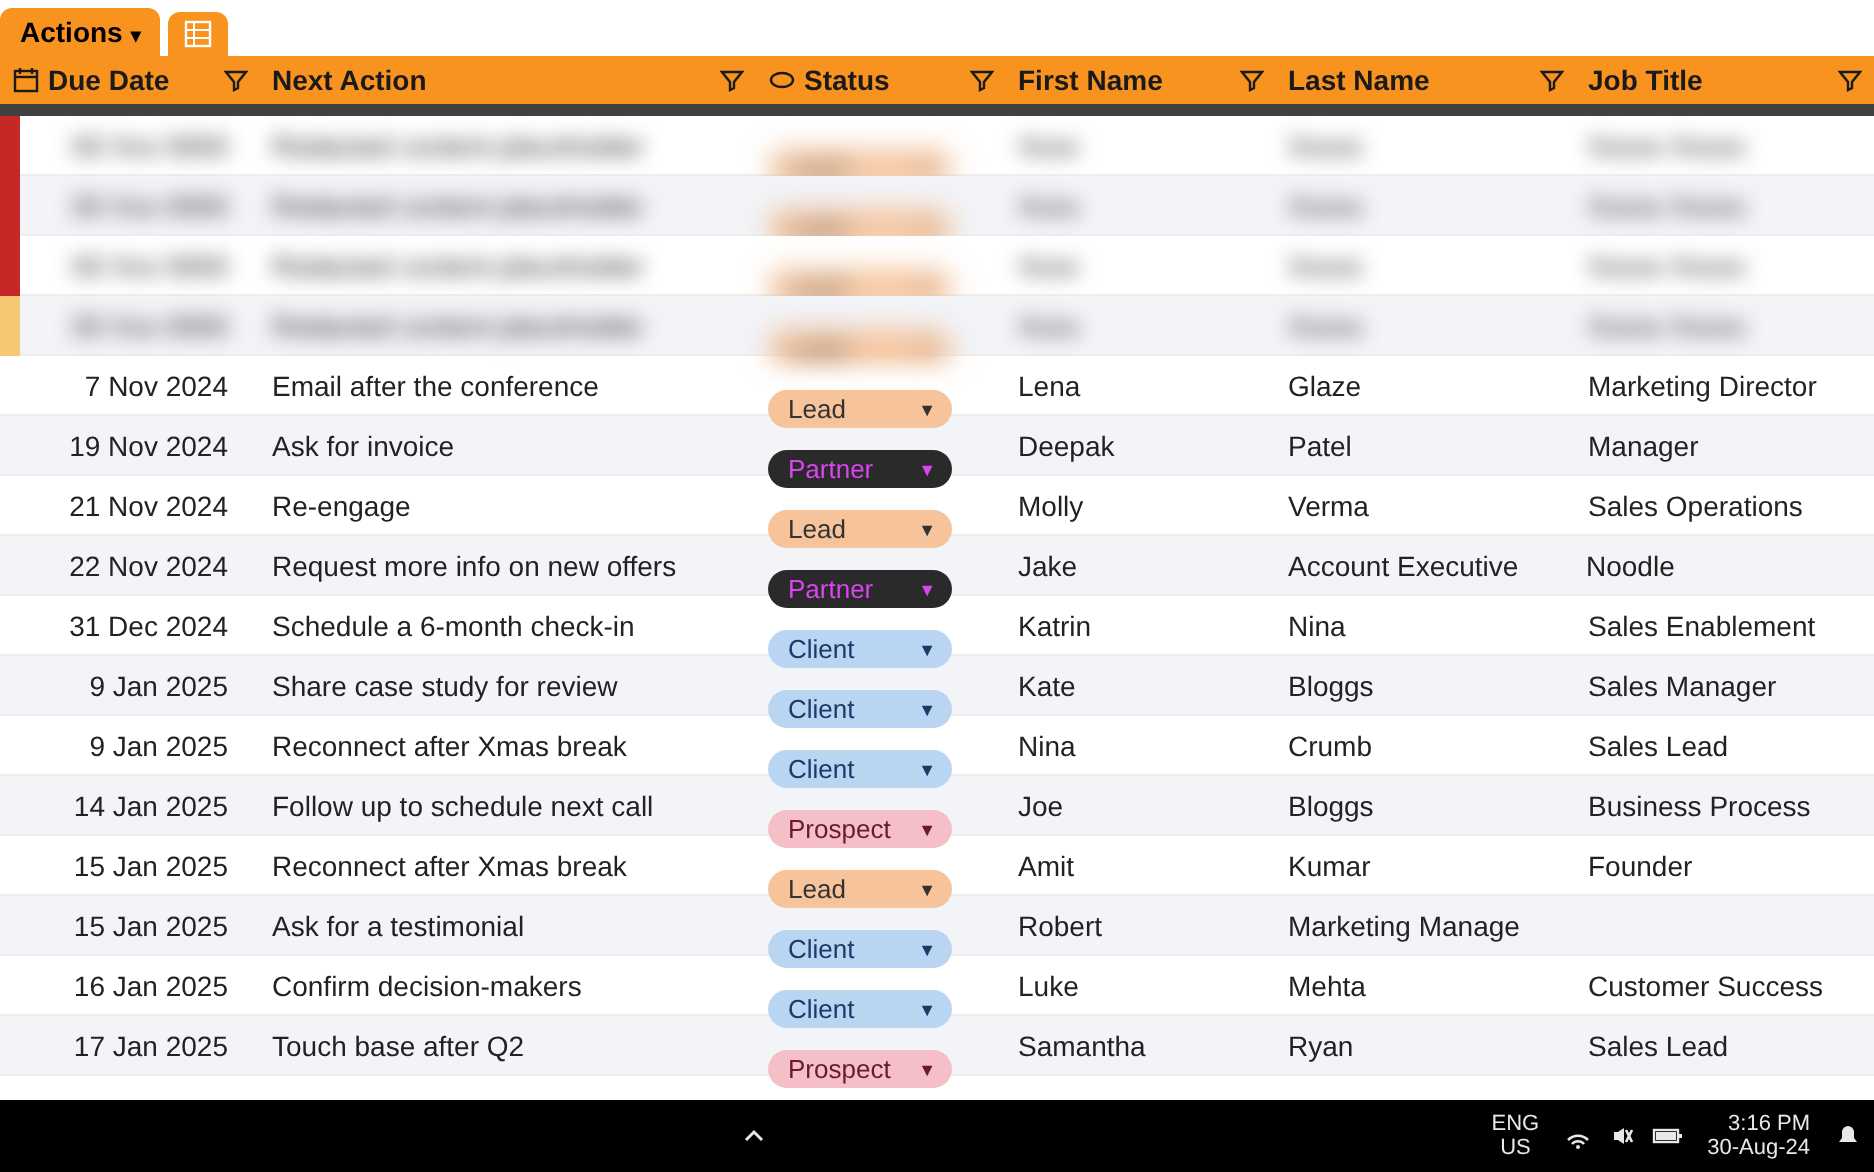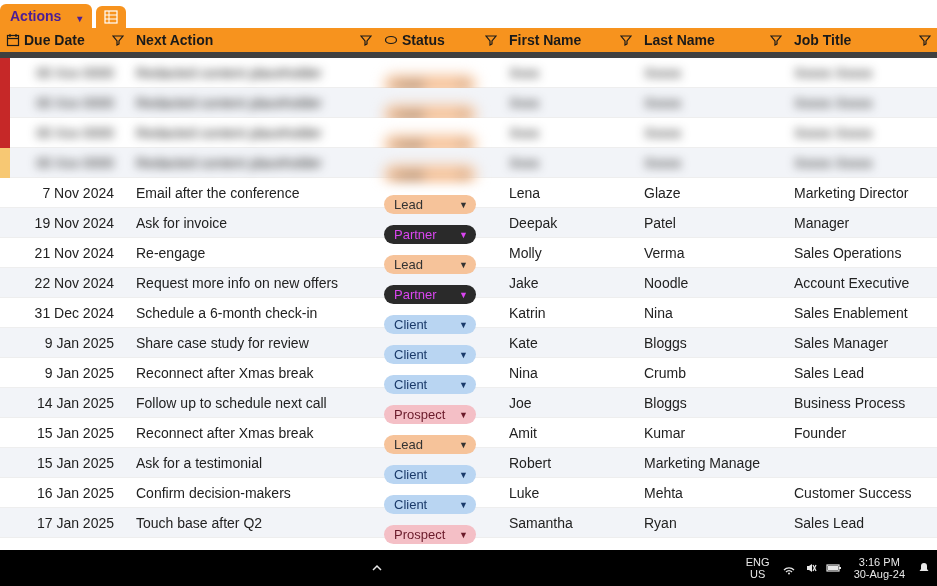--- a/index.html
+++ b/index.html
@@ -13,27 +13,27 @@
     position: relative;
   }
   .tab-bar {
     display: flex;
     align-items: flex-end;
     background: #fff;
     height: 28px;
   }
   .tab-actions {
     background: #f7931e;
-    color: #4c1d95;
+    color: #000000;
     padding: 4px 10px;
     border-radius: 6px 6px 0 0;
     font-weight: bold;
     display: flex;
     align-items: flex-end;
-    gap: 16px;
+    gap: 4px;
     cursor: pointer;
   }
   .tab-actions .chev { font-size: 10px; }
   .tab-grid-icon {
     background: #f7931e;
     padding: 4px 8px;
     border-radius: 6px 6px 0 0;
     margin-left: 4px;
     color: #fff;
     cursor: pointer;
@@ -119,21 +119,21 @@
     background: #000;
     color: #e8e8e8;
     display: flex;
     align-items: center;
     justify-content: flex-end;
     font-size: 11px;
     padding: 0 6px;
     gap: 12px;
   }
   .taskbar .lang { text-align: center; line-height: 1.1; }
-  .taskbar .clock { text-align: center; line-height: 1.1; }
+  .taskbar .clock { text-align: right; line-height: 1.1; }
   .taskbar .tray { display: flex; gap: 8px; align-items: center; }
   .taskbar .tray span { cursor: pointer; }
   .tb-chevron {
     width: 22px; height: 22px;
     display: flex; align-items: center; justify-content: center;
     margin-right: auto; margin-left: 360px;
     cursor: pointer;
   }
   svg { display: block; }
 </style>
@@ -286,22 +286,22 @@
     <div class="cell cell-job">Sales Operations</div>
     </div>
     <div class="row">
     <div class="cell cell-due">22 Nov 2024</div>
     <div class="cell cell-action">Request more info on new offers</div>
     <div class="cell cell-status"><span class="pill pill-partner">
           <span>Partner</span>
           <span class="caret">▼</span>
         </span></div>
     <div class="cell cell-first">Jake</div>
+    <div class="cell cell-job">Account Executive</div>
     <div class="cell cell-last">Noodle</div>
-    <div class="cell cell-job">Account Executive</div>
     </div>
     <div class="row">
     <div class="cell cell-due">31 Dec 2024</div>
     <div class="cell cell-action">Schedule a 6-month check-in</div>
     <div class="cell cell-status"><span class="pill pill-client">
           <span>Client</span>
           <span class="caret">▼</span>
         </span></div>
     <div class="cell cell-first">Katrin</div>
     <div class="cell cell-last">Nina</div>

